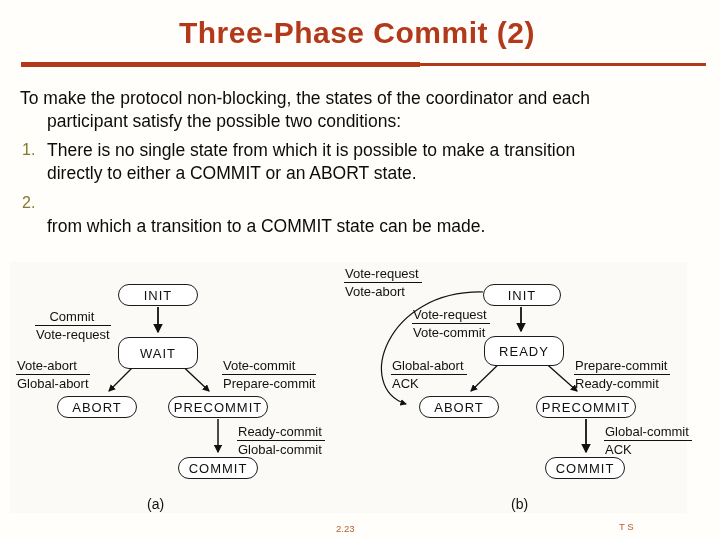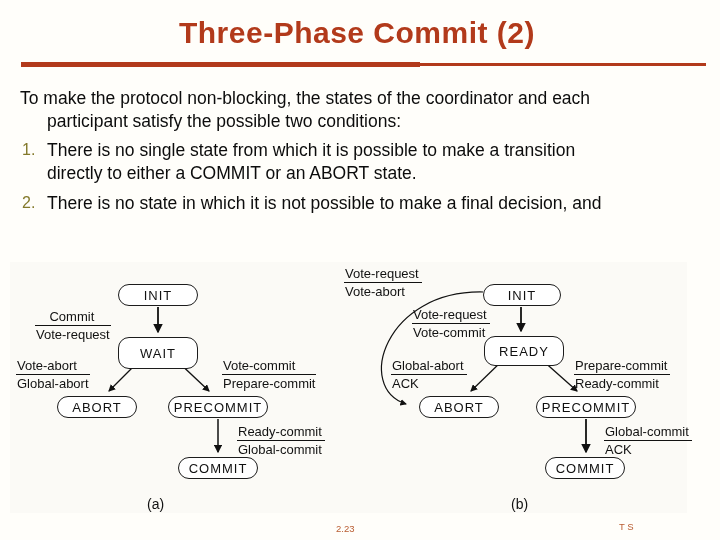--- a/index.html
+++ b/index.html
@@ -41,21 +41,21 @@
   <div class="rule2"></div>
 
   <div class="line" style="left:20px;top:88px">To make the protocol non-blocking, the states of the coordinator and each</div>
   <div class="line" style="left:47px;top:111px">participant satisfy the possible two conditions:</div>
 
   <span class="num" style="left:22px;top:141px">1.</span>
   <div class="line" style="left:47px;top:140px">There is no single state from which it is possible to make a transition</div>
   <div class="line" style="left:47px;top:163px">directly to either a COMMIT or an ABORT state.</div>
 
   <span class="num" style="left:22px;top:194px">2.</span>
-  <div class="line" style="left:47px;top:193px">There is no state in which it is not possible to make a final decision, and</div>
+  <div class="line" style="left:47px;top:216px">from which a transition to a COMMIT state can be made.</div>
 
   <div class="fig-bg"></div>
 
   <svg class="arrows" viewBox="0 0 720 540">
     <defs>
       <marker id="ah" viewBox="0 0 10 10" refX="8.5" refY="5" markerWidth="5.5" markerHeight="5.5" orient="auto">
         <path d="M0,0 L10,5 L0,10 z" fill="#111"></path>
       </marker>
     </defs>
 

